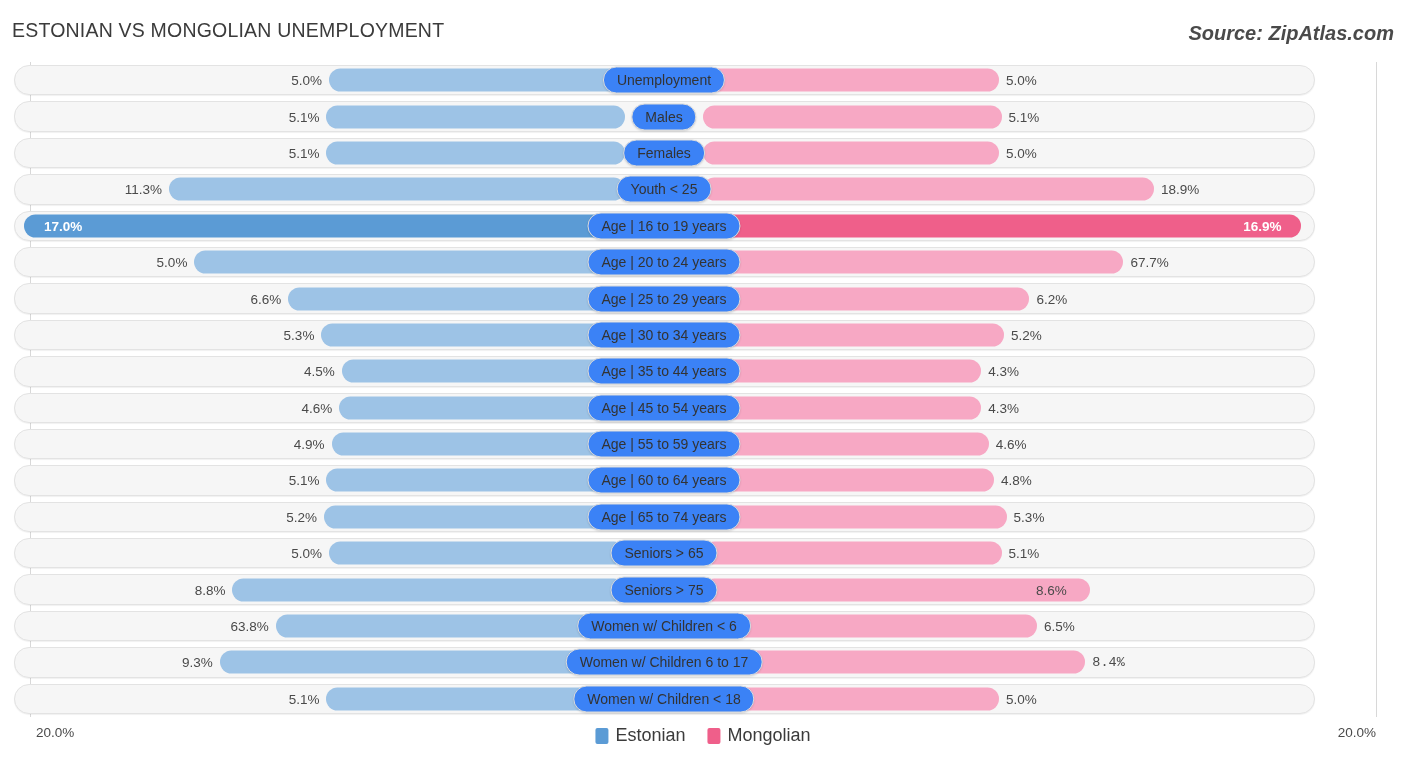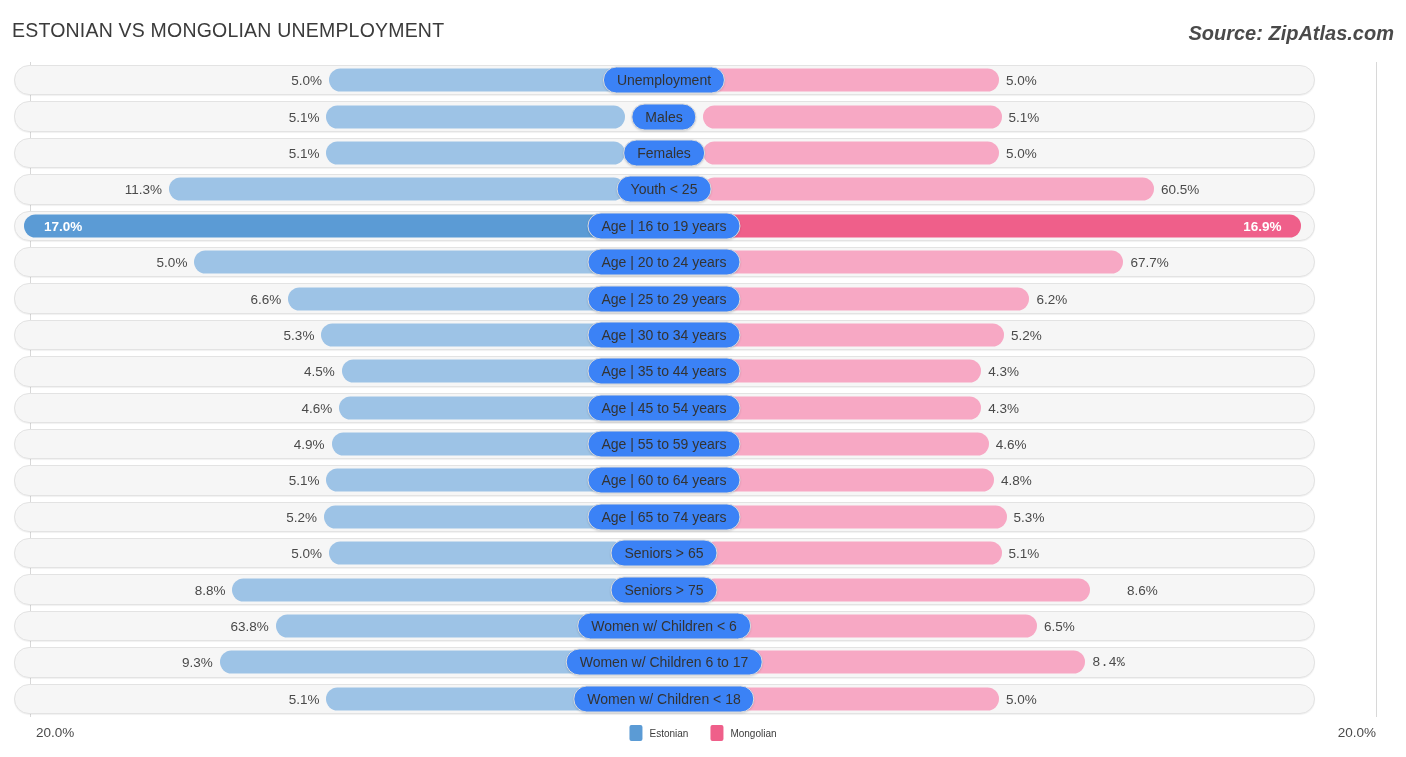--- a/index.html
+++ b/index.html
@@ -95,21 +95,21 @@
   .axis-min { left: 36px; }
   .axis-max { right: 30px; }
   .legend {
     position: absolute; left: 50%; top: 8px;
     transform: translateX(-50%);
     display: flex; align-items: center; gap: 22px;
     white-space: nowrap;
   }
   .legend-item { display: flex; align-items: center; gap: 7px; }
   .swatch { width: 13px; height: 16px; border-radius: 2px; display: inline-block; }
-  .legend-label { font-size: 10px; color: #3b3b3b; }
+  .legend-label { font-size: 18px; color: #3b3b3b; }
 </style>
 </head>
 <body>
 
 <div class="page">
 
   <div class="header">
     <div class="chart-title">ESTONIAN VS MONGOLIAN UNEMPLOYMENT</div>
     <div class="chart-source">Source: ZipAtlas.com</div>
   </div>
@@ -140,21 +140,21 @@
           <div class="bar right cap" style="width: 296px; background: rgb(247, 168, 196);"></div>
           <div class="val left" style="right: 1008.54px;">5.1%</div>
           <div class="val right" style="left: 1006px;">5.0%</div>
           <div class="pill">Females</div>
         </div>
         <div class="row">
           <div class="track"></div>
           <div class="bar left cap" style="width: 456.02px; background: rgb(157, 195, 230);"></div>
           <div class="bar right cap" style="width: 450.94px; background: rgb(247, 168, 196);"></div>
           <div class="val left" style="right: 1166.02px;">11.3%</div>
-          <div class="val right" style="left: 1160.94px;">60.5%</div>
+          <div class="val right" style="left: 1160.94px;">18.9%</div>
           <div class="pill">Youth &lt; 25</div>
         </div>
         <div class="row">
           <div class="track"></div>
           <div class="bar left cap" style="width: 600.8px; background: rgb(91, 155, 213);"></div>
           <div class="bar right cap" style="width: 598.26px; background: rgb(239, 95, 138);"></div>
           <div class="val left inside" style="right: 1245.8px;">17.0%</div>
           <div class="val right inside" style="left: 1243.26px;">16.9%</div>
           <div class="pill">Age | 16 to 19 years</div>
         </div>
@@ -228,21 +228,21 @@
           <div class="bar right cap" style="width: 298.54px; background: rgb(247, 168, 196);"></div>
           <div class="val left" style="right: 1006px;">5.0%</div>
           <div class="val right" style="left: 1008.54px;">5.1%</div>
           <div class="pill">Seniors &gt; 65</div>
         </div>
         <div class="row">
           <div class="track"></div>
           <div class="bar left cap" style="width: 392.52px; background: rgb(157, 195, 230);"></div>
           <div class="bar right cap" style="width: 387.44px; background: rgb(247, 168, 196);"></div>
           <div class="val left" style="right: 1102.52px;">8.8%</div>
-          <div class="val right" style="left: 1127px;">8.6%</div>
+          <div class="val right" style="left: 1036px;">8.6%</div>
           <div class="pill">Seniors &gt; 75</div>
         </div>
         <div class="row">
           <div class="track"></div>
           <div class="bar left cap" style="width: 349.34px; background: rgb(157, 195, 230);"></div>
           <div class="bar right cap" style="width: 334.1px; background: rgb(247, 168, 196);"></div>
           <div class="val left" style="right: 1059.34px;">63.8%</div>
           <div class="val right" style="left: 1044.1px;">6.5%</div>
           <div class="pill">Women w/ Children &lt; 6</div>
         </div>

